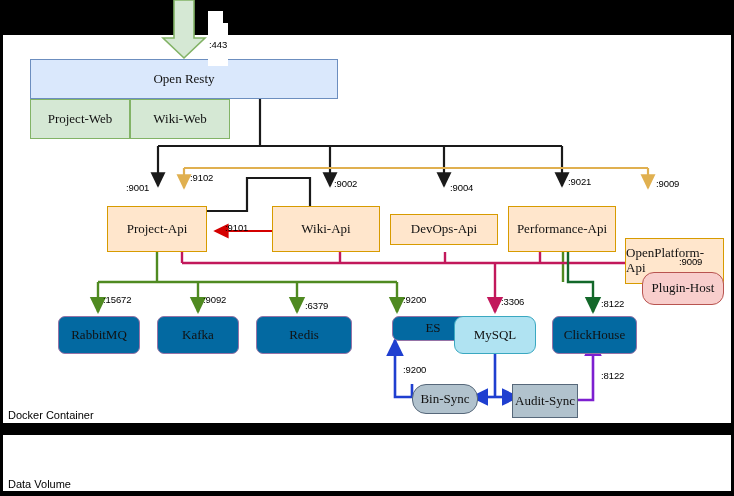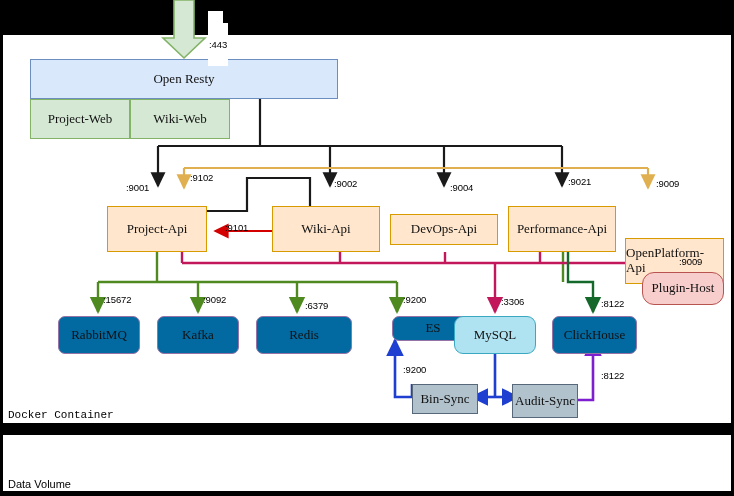--- a/index.html
+++ b/index.html
@@ -21,21 +21,21 @@
   .boundary{position:absolute;background:#ffffff;border:1px solid #000000;box-sizing:border-box;}
 </style>
 </head>
 <body>
 
 <div id="stage">
 
   <div class="boundary" style="left:2px;top:34px;width:730px;height:390px;"></div>
   <div class="boundary" style="left:2px;top:434px;width:730px;height:58px;"></div>
 
-  <div class="boundary-label" style="left:8px;top:409px;font-family:Liberation Mono, monospace;">Docker Container</div>
+  <div class="boundary-label" style="left:8px;top:409px;">Docker Container</div>
   <div class="boundary-label" style="left:8px;top:478px;">Data Volume</div>
 
   <svg id="svgroot" viewBox="0 0 734 496">
     <defs>
       <marker id="ah-black" markerWidth="9" markerHeight="9" refX="6.2" refY="4" orient="auto">
         <path d="M0,0.6 L7,4 L0,7.4 z" fill="#1a1a1a"></path>
       </marker>
       <marker id="ah-tan" markerWidth="9" markerHeight="9" refX="6.2" refY="4" orient="auto">
         <path d="M0,0.6 L7,4 L0,7.4 z" fill="#e0b050"></path>
       </marker>
@@ -139,21 +139,21 @@
 
   <div class="node n-store" style="left:58px;top:316px;width:82px;height:38px;">RabbitMQ</div>
   <div class="node n-store" style="left:157px;top:316px;width:82px;height:38px;">Kafka</div>
   <div class="node n-store" style="left:256px;top:316px;width:96px;height:38px;">Redis</div>
   <div class="node n-store" style="left:356px;top:316px;width:82px;height:25px;margin-left:36px;">ES</div>
   <div class="node n-mysql" style="left:454px;top:316px;width:82px;height:38px;">MySQL</div>
   <div class="node n-store" style="left:552px;top:316px;width:85px;height:38px;">ClickHouse</div>
 
   <div class="node n-plugin" style="left:642px;top:272px;width:82px;height:33px;border-radius:12px;">Plugin-Host</div>
 
-  <div class="node n-sync" style="left:412px;top:384px;width:66px;height:30px;">Bin-Sync</div>
+  <div class="node n-sync" style="left:412px;top:384px;width:66px;height:30px;border-radius:14px;">Bin-Sync</div>
   <div class="node n-sync" style="left:512px;top:384px;width:66px;height:34px;">Audit-Sync</div>
 
   <div class="portlbl onblack" style="left:208px;top:11px;">:80</div>
   <div class="portlbl onblack" style="left:208px;top:23px;">:443</div>
 
   <div class="portlbl" style="left:126px;top:182px;">:9001</div>
   <div class="portlbl" style="left:190px;top:172px;">:9102</div>
   <div class="portlbl" style="left:334px;top:178px;">:9002</div>
   <div class="portlbl" style="left:450px;top:182px;">:9004</div>
   <div class="portlbl" style="left:568px;top:176px;">:9021</div>

